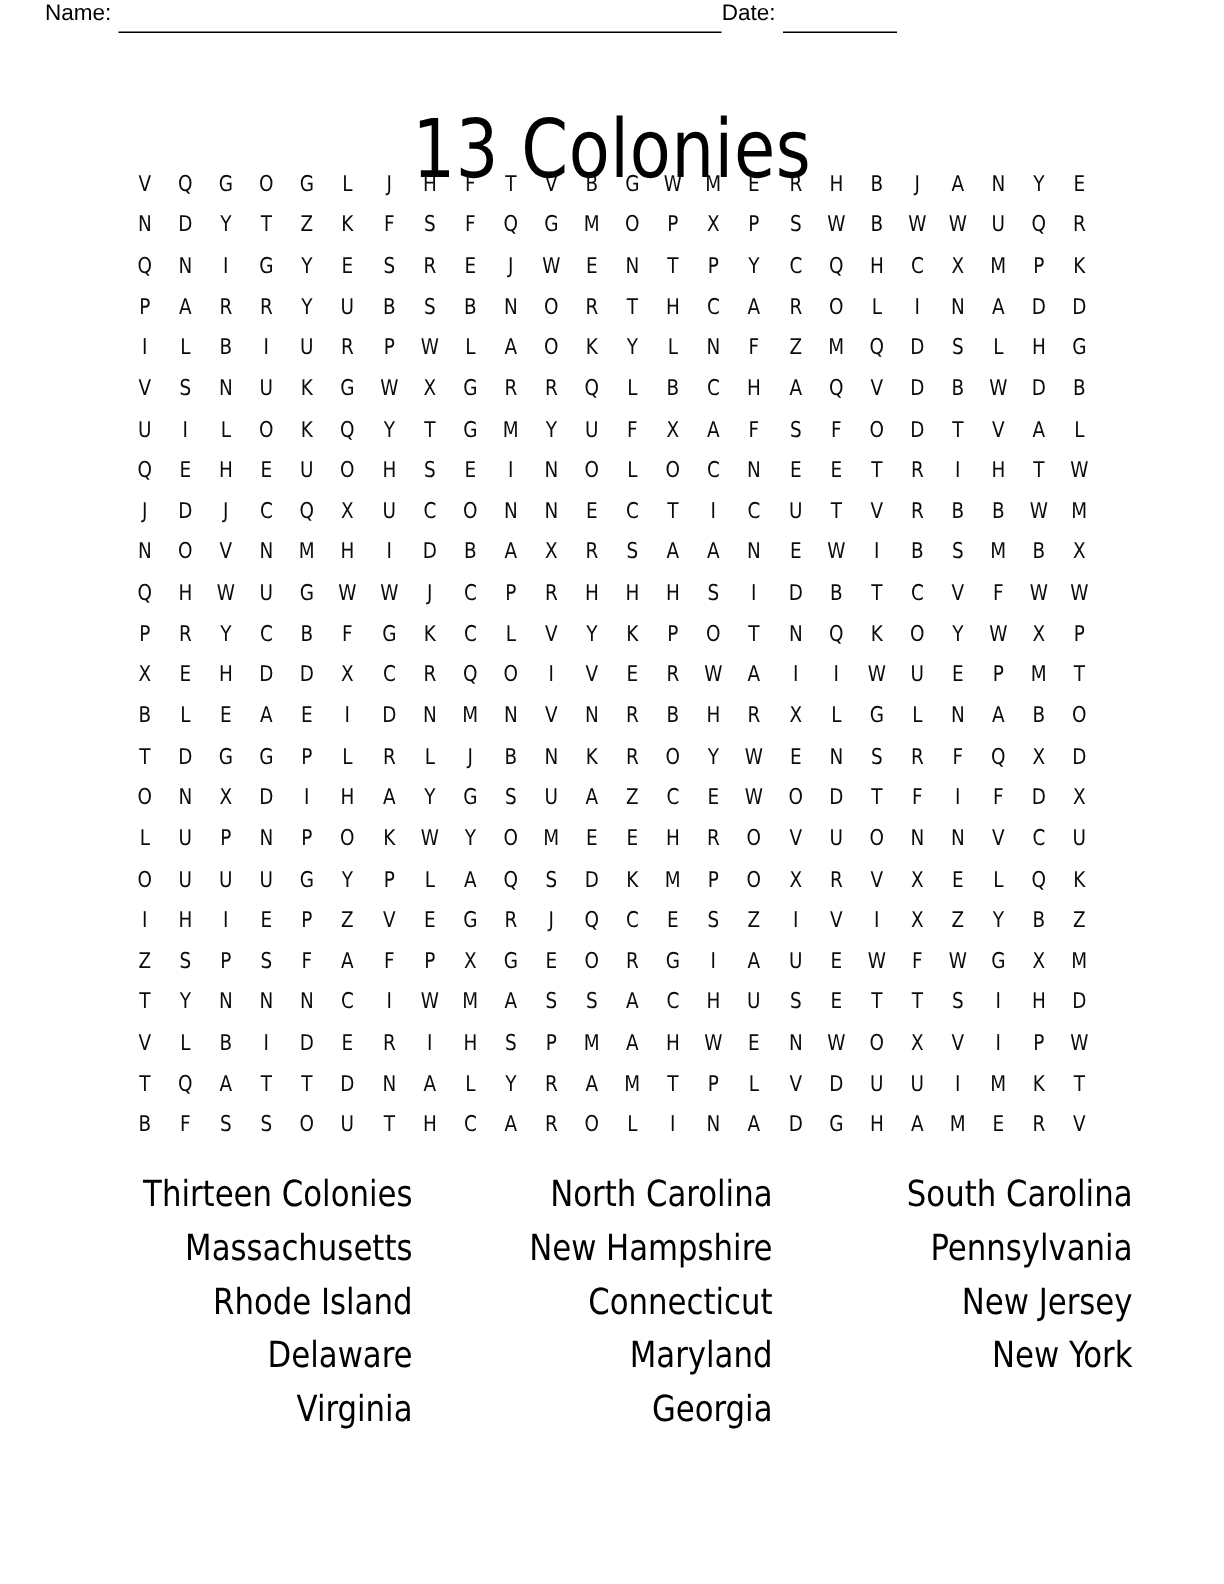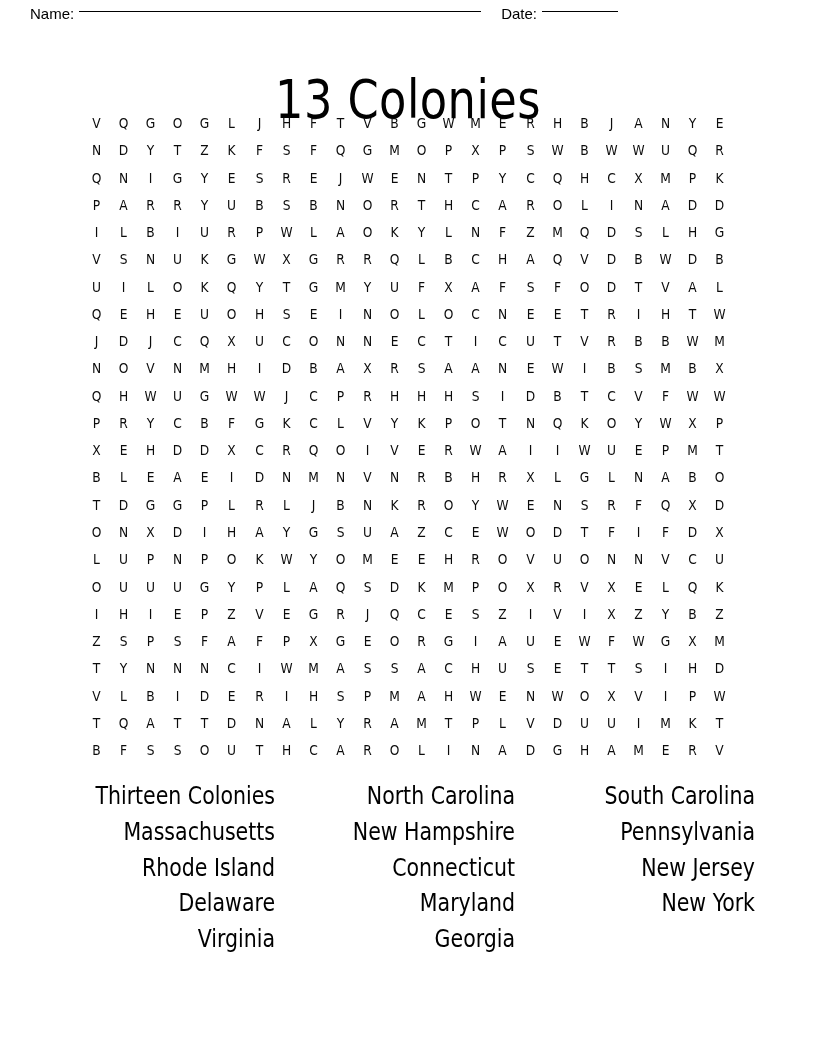--- a/index.html
+++ b/index.html
@@ -17,36 +17,34 @@
   }
 
   
   .header-row {
     position: absolute;
     top: 0px;
     left: 0px;
     width: 816px;
     height: 26px;
     display: flex;
-    align-items: center;
     font-family: "Liberation Sans", sans-serif;
     font-size: 15px;
     white-space: nowrap;
   }
   .name-label {
     margin-left: 30px;
   }
   .name-rule {
     display: inline-block;
     width: 402px;
     border-bottom: 1.3px solid #000;
     margin: 0 0 4px 5px;
   }
   .date-label {
-    margin-left: 20px;
   }
   .date-rule {
     display: inline-block;
     width: 76px;
     border-bottom: 1.3px solid #000;
     margin: 0 0 4px 5px;
   }
 
   
   .puzzle-title {

